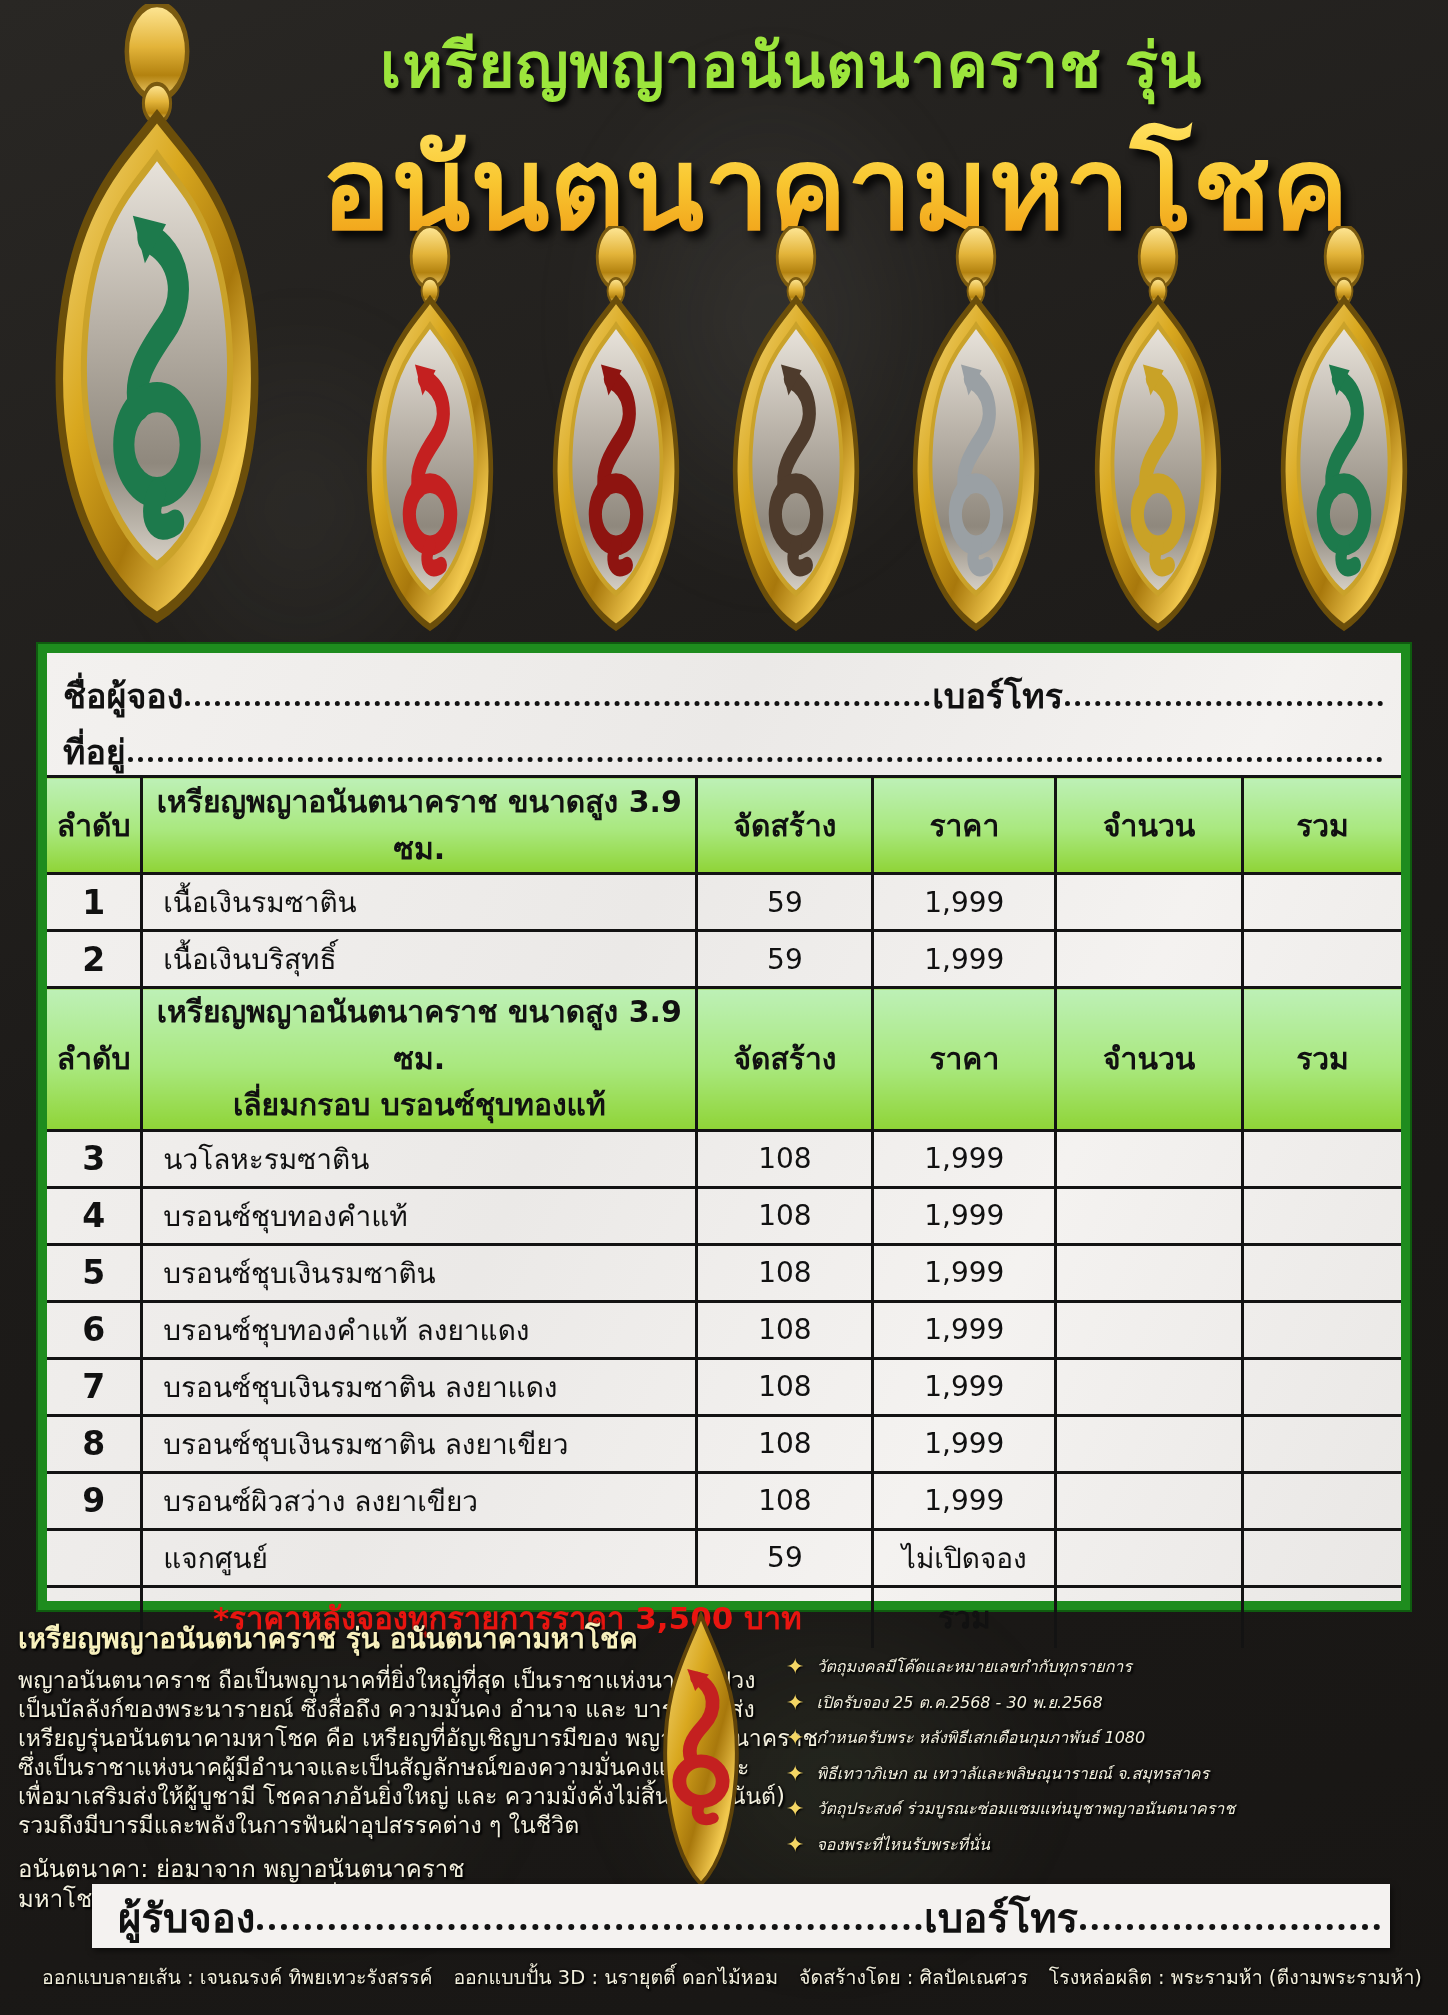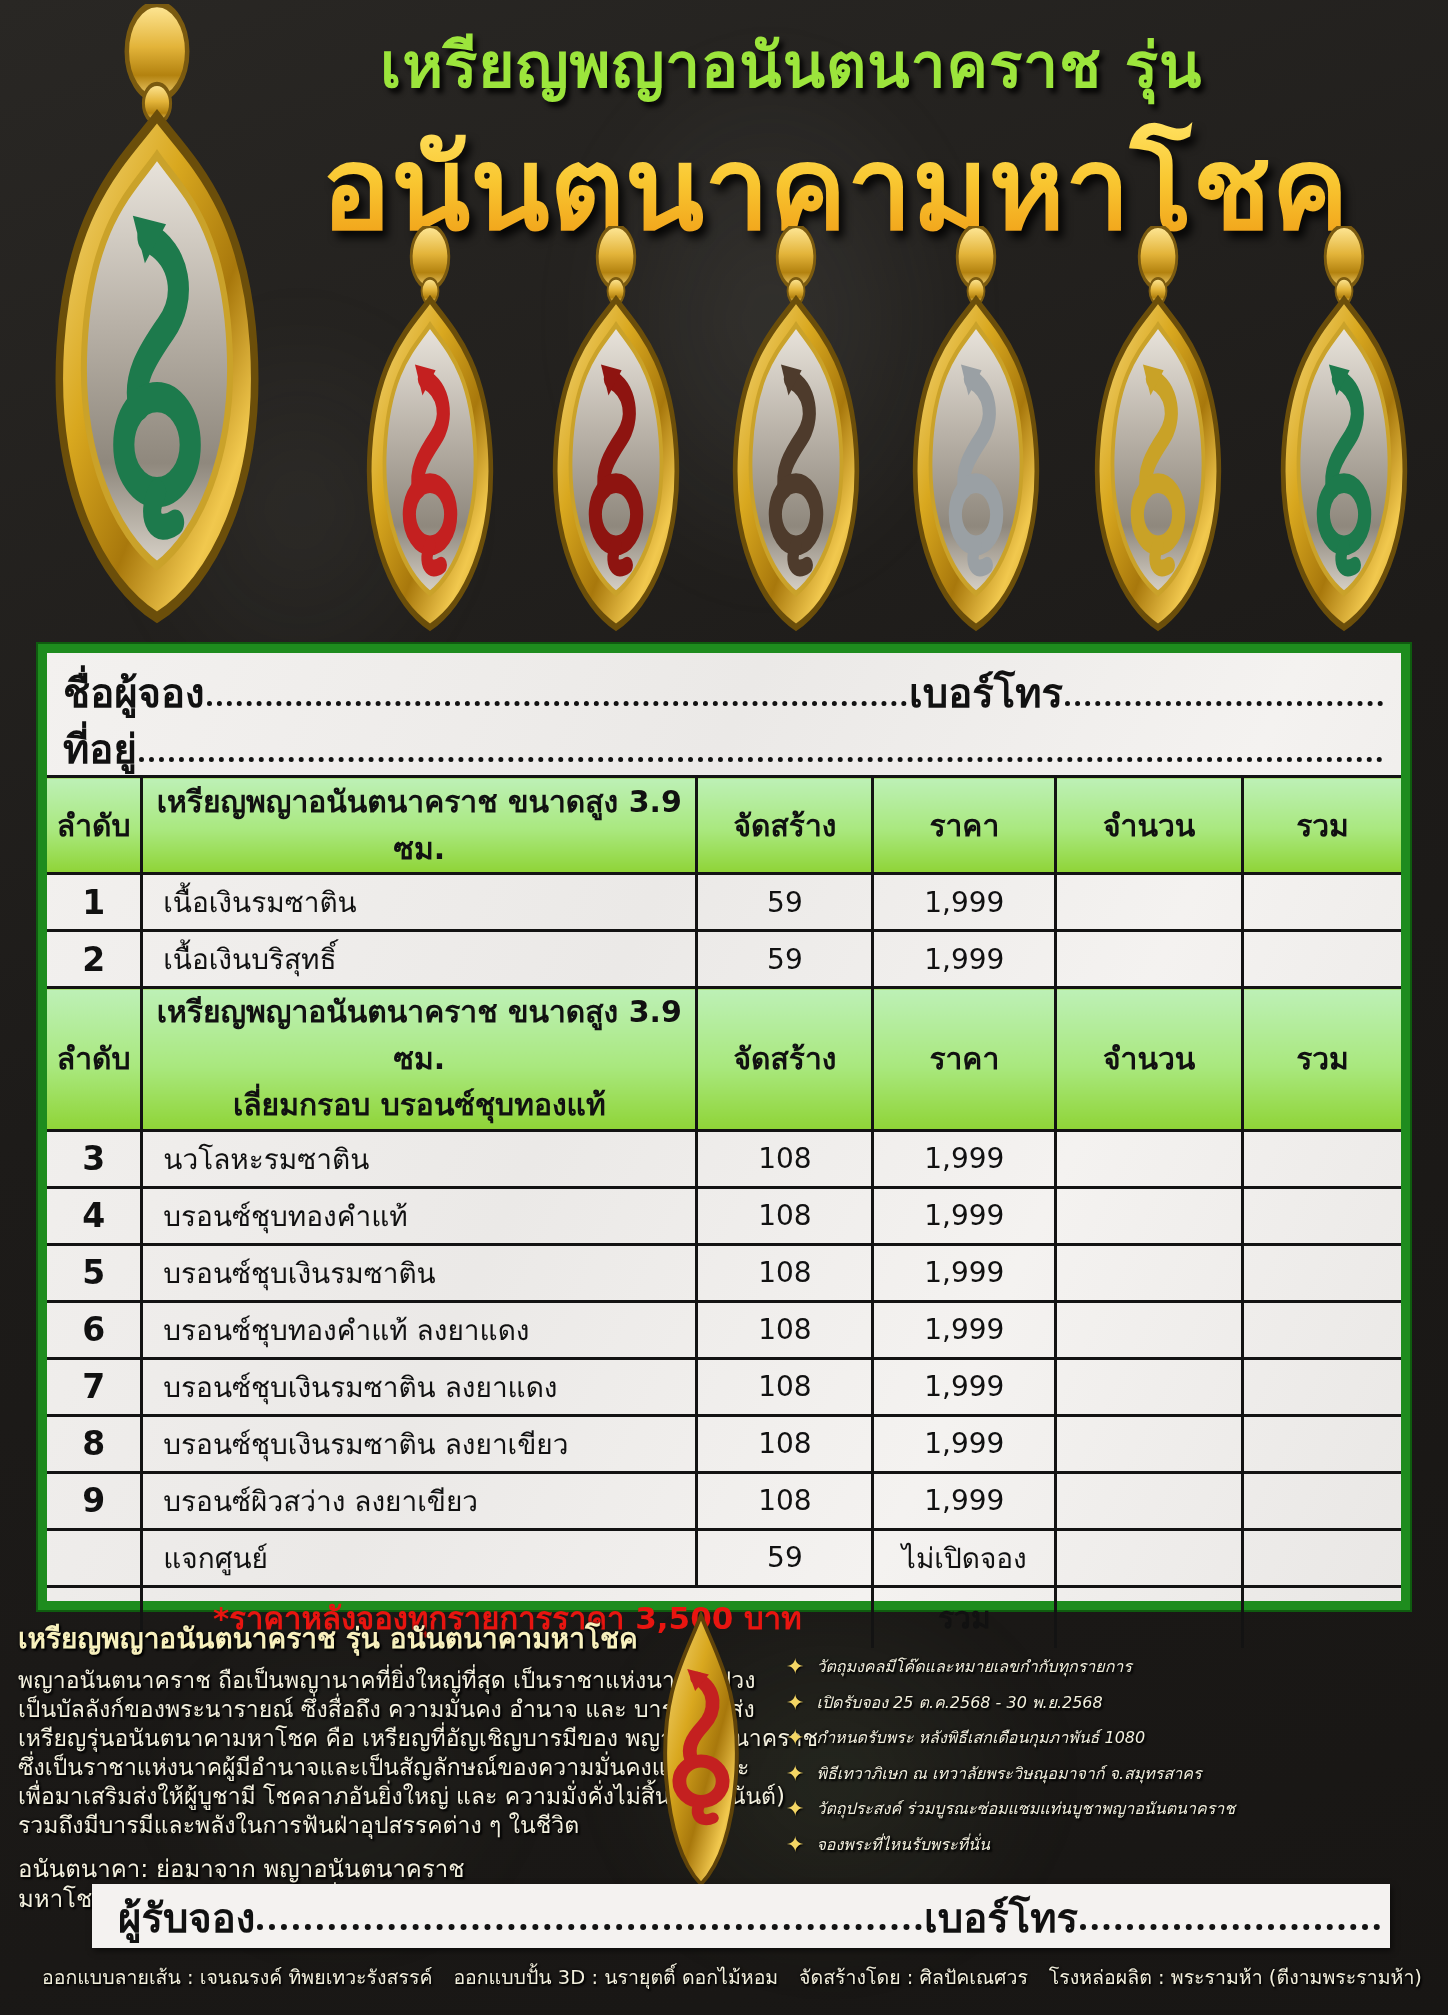--- a/index.html
+++ b/index.html
@@ -41,21 +41,21 @@
   
   .pendant { position:absolute; }
 
   
   .order-form {
     position:absolute; left:38px; top:644px; width:1372px; height:966px;
     background:linear-gradient(115deg,#f3f1ef 0%,#ebe9e7 40%,#f4f2f0 70%,#e9e7e5 100%);
     border:9px solid #1e8c1e;
     box-shadow:0 0 0 2px #0f5c0f;
   }
-  .fill-line { display:flex; align-items:flex-end; font-weight:bold; font-size:40px; padding:0 16px; height:56px; }
+  .fill-line { display:flex; align-items:flex-end; font-weight:bold; font-size:34px; padding:0 16px; height:56px; }
   .fill-line.first { margin-top:6px; }
   .dots { flex:1 1 auto; border-bottom:5px dotted #121212; margin:0 2px 9px 2px; height:1px; }
   .dots.phone { flex:0 0 318px; }
   .lbl { white-space:nowrap; line-height:1.1; }
 
   table.order { width:100%; border-collapse:collapse; table-layout:fixed; margin-top:4px; }
   table.order td, table.order th { border:3px solid #131313; padding:0; vertical-align:middle; }
   table.order tr > *:first-child { border-left:none; }
   table.order tr > *:last-child { border-right:none; }
   table.order tr:last-child > * { border-bottom:none; }
@@ -347,21 +347,21 @@
     <div class="detail-item">
       <span class="star">✦</span>
       <span class="detail-text">เปิดรับจอง 25 ต.ค.2568 - 30 พ.ย.2568</span>
     </div>
     <div class="detail-item">
       <span class="star">✦</span>
       <span class="detail-text">กำหนดรับพระ หลังพิธีเสกเดือนกุมภาพันธ์ 1080</span>
     </div>
     <div class="detail-item">
       <span class="star">✦</span>
-      <span class="detail-text">พิธีเทวาภิเษก ณ เทวาลัยพระวิษณุอมาจาก์ จ.สมุทรสาคร</span>
+      <span class="detail-text">พิธีเทวาภิเษก ณ เทวาลัและพลิษณุนารายณ์ จ.สมุทรสาคร</span>
     </div>
     <div class="detail-item">
       <span class="star">✦</span>
       <span class="detail-text">วัตถุประสงค์ ร่วมบูรณะซ่อมแซมแท่นบูชาพญาอนันตนาคราช</span>
     </div>
     <div class="detail-item">
       <span class="star">✦</span>
       <span class="detail-text">จองพระที่ไหนรับพระที่นั่น</span>
     </div>
   </div>

